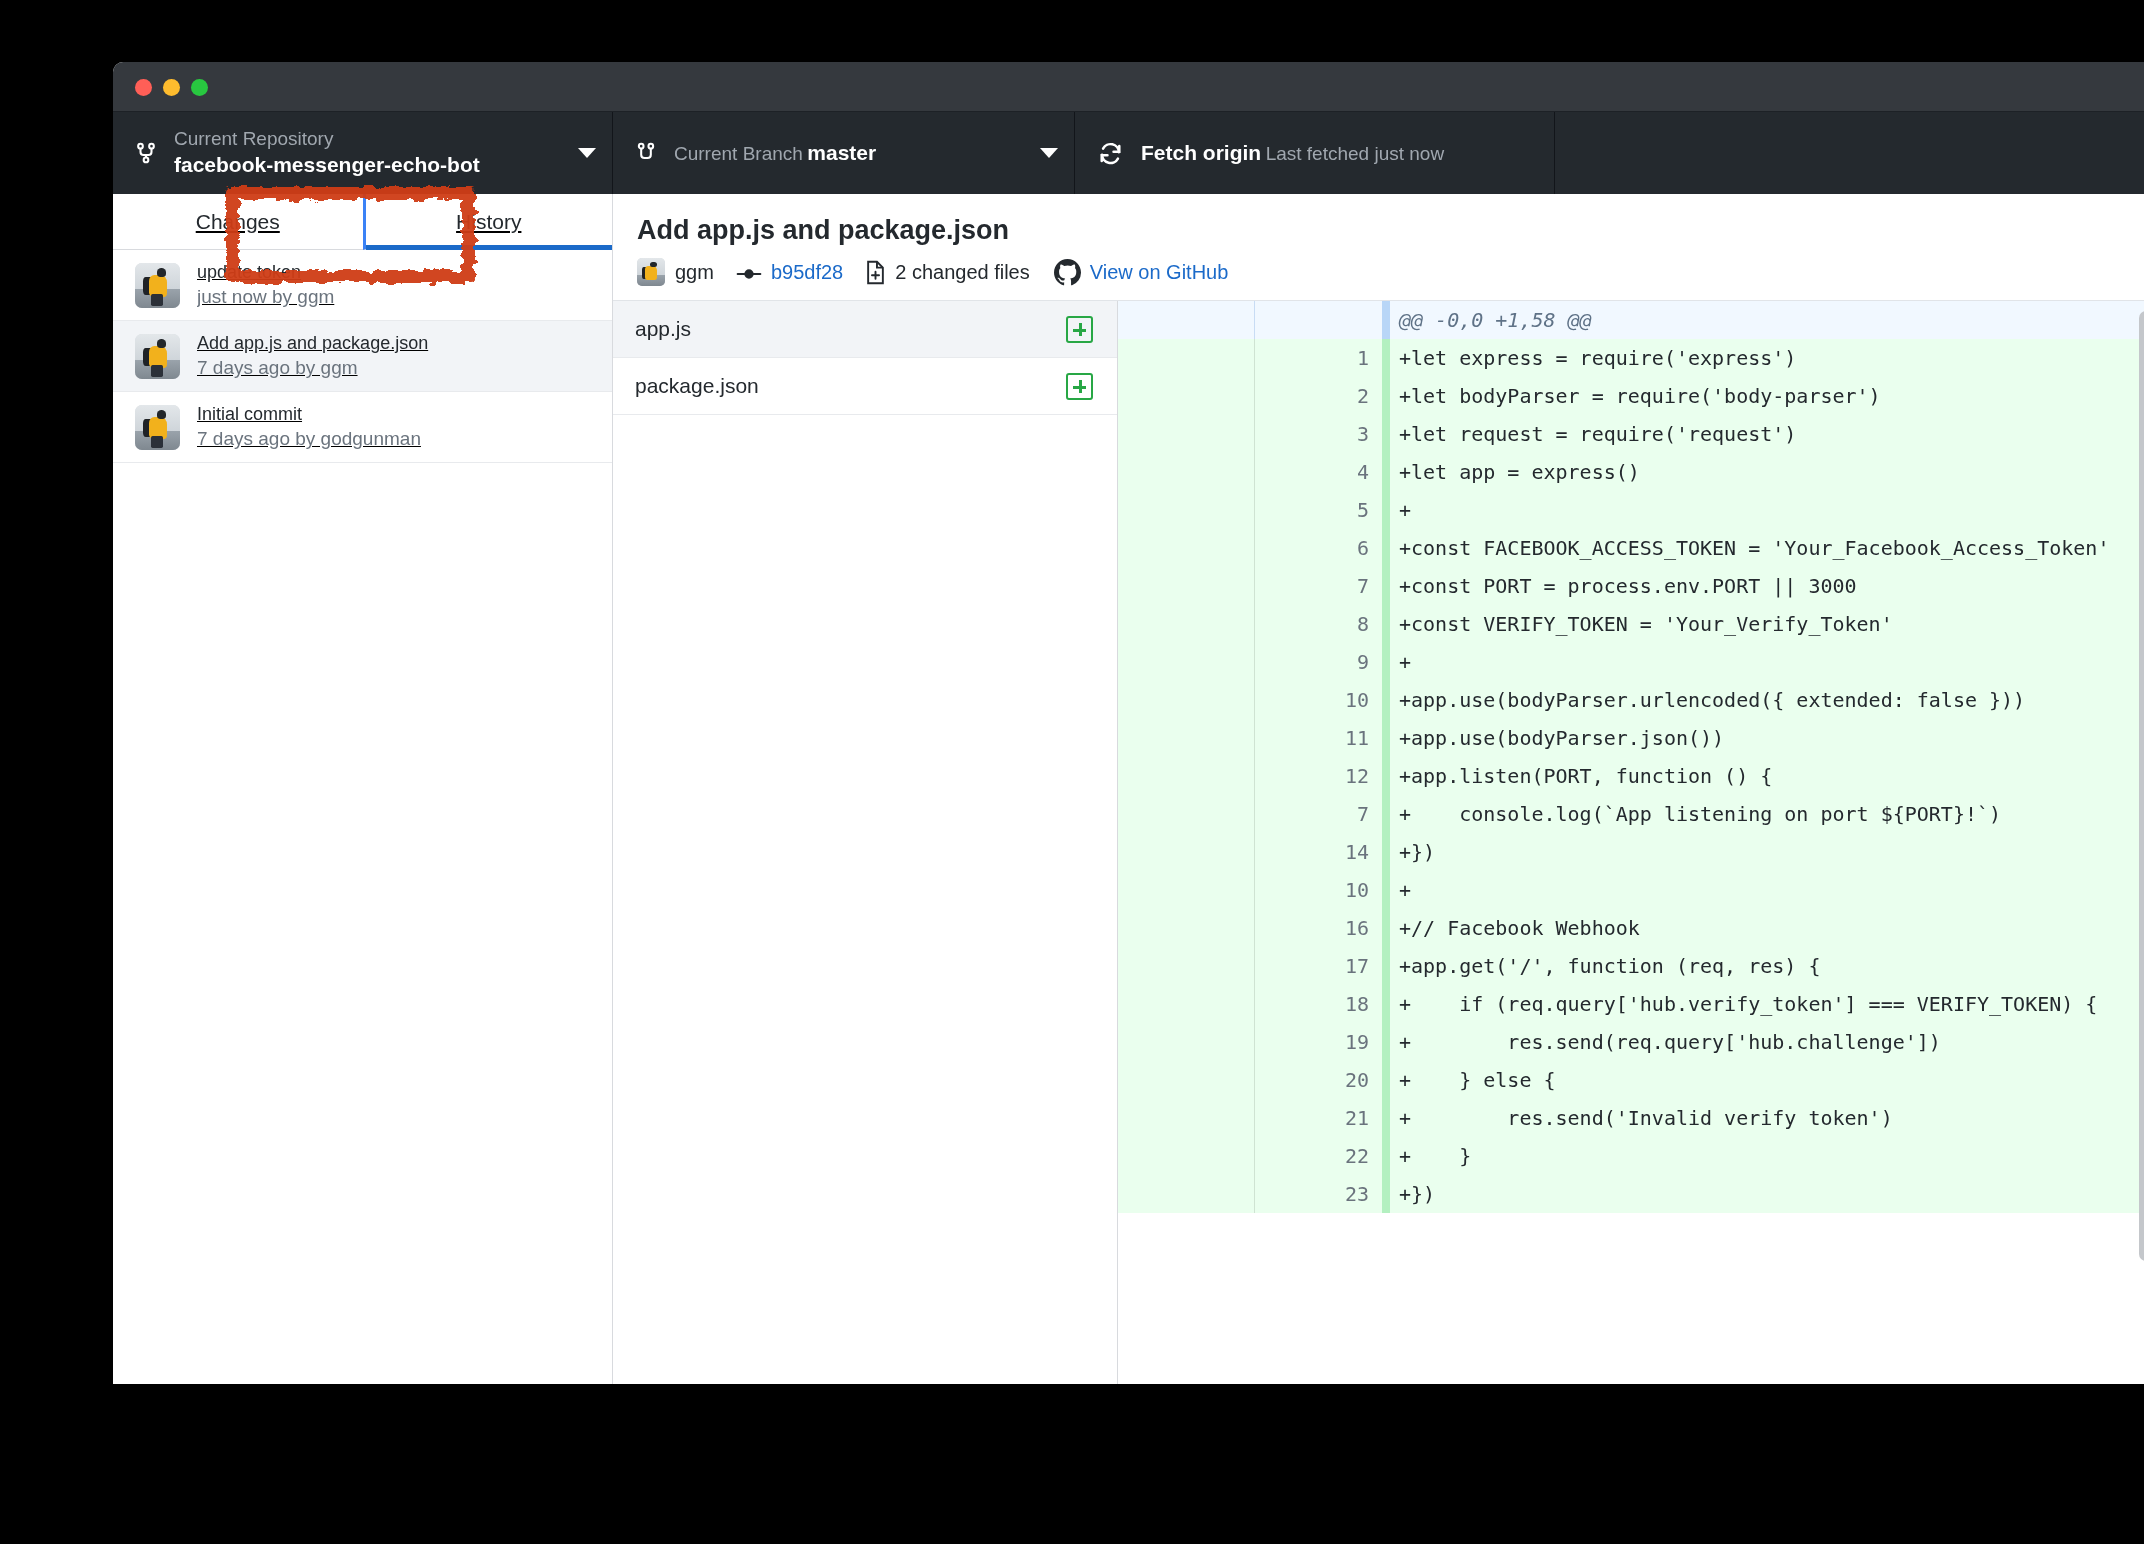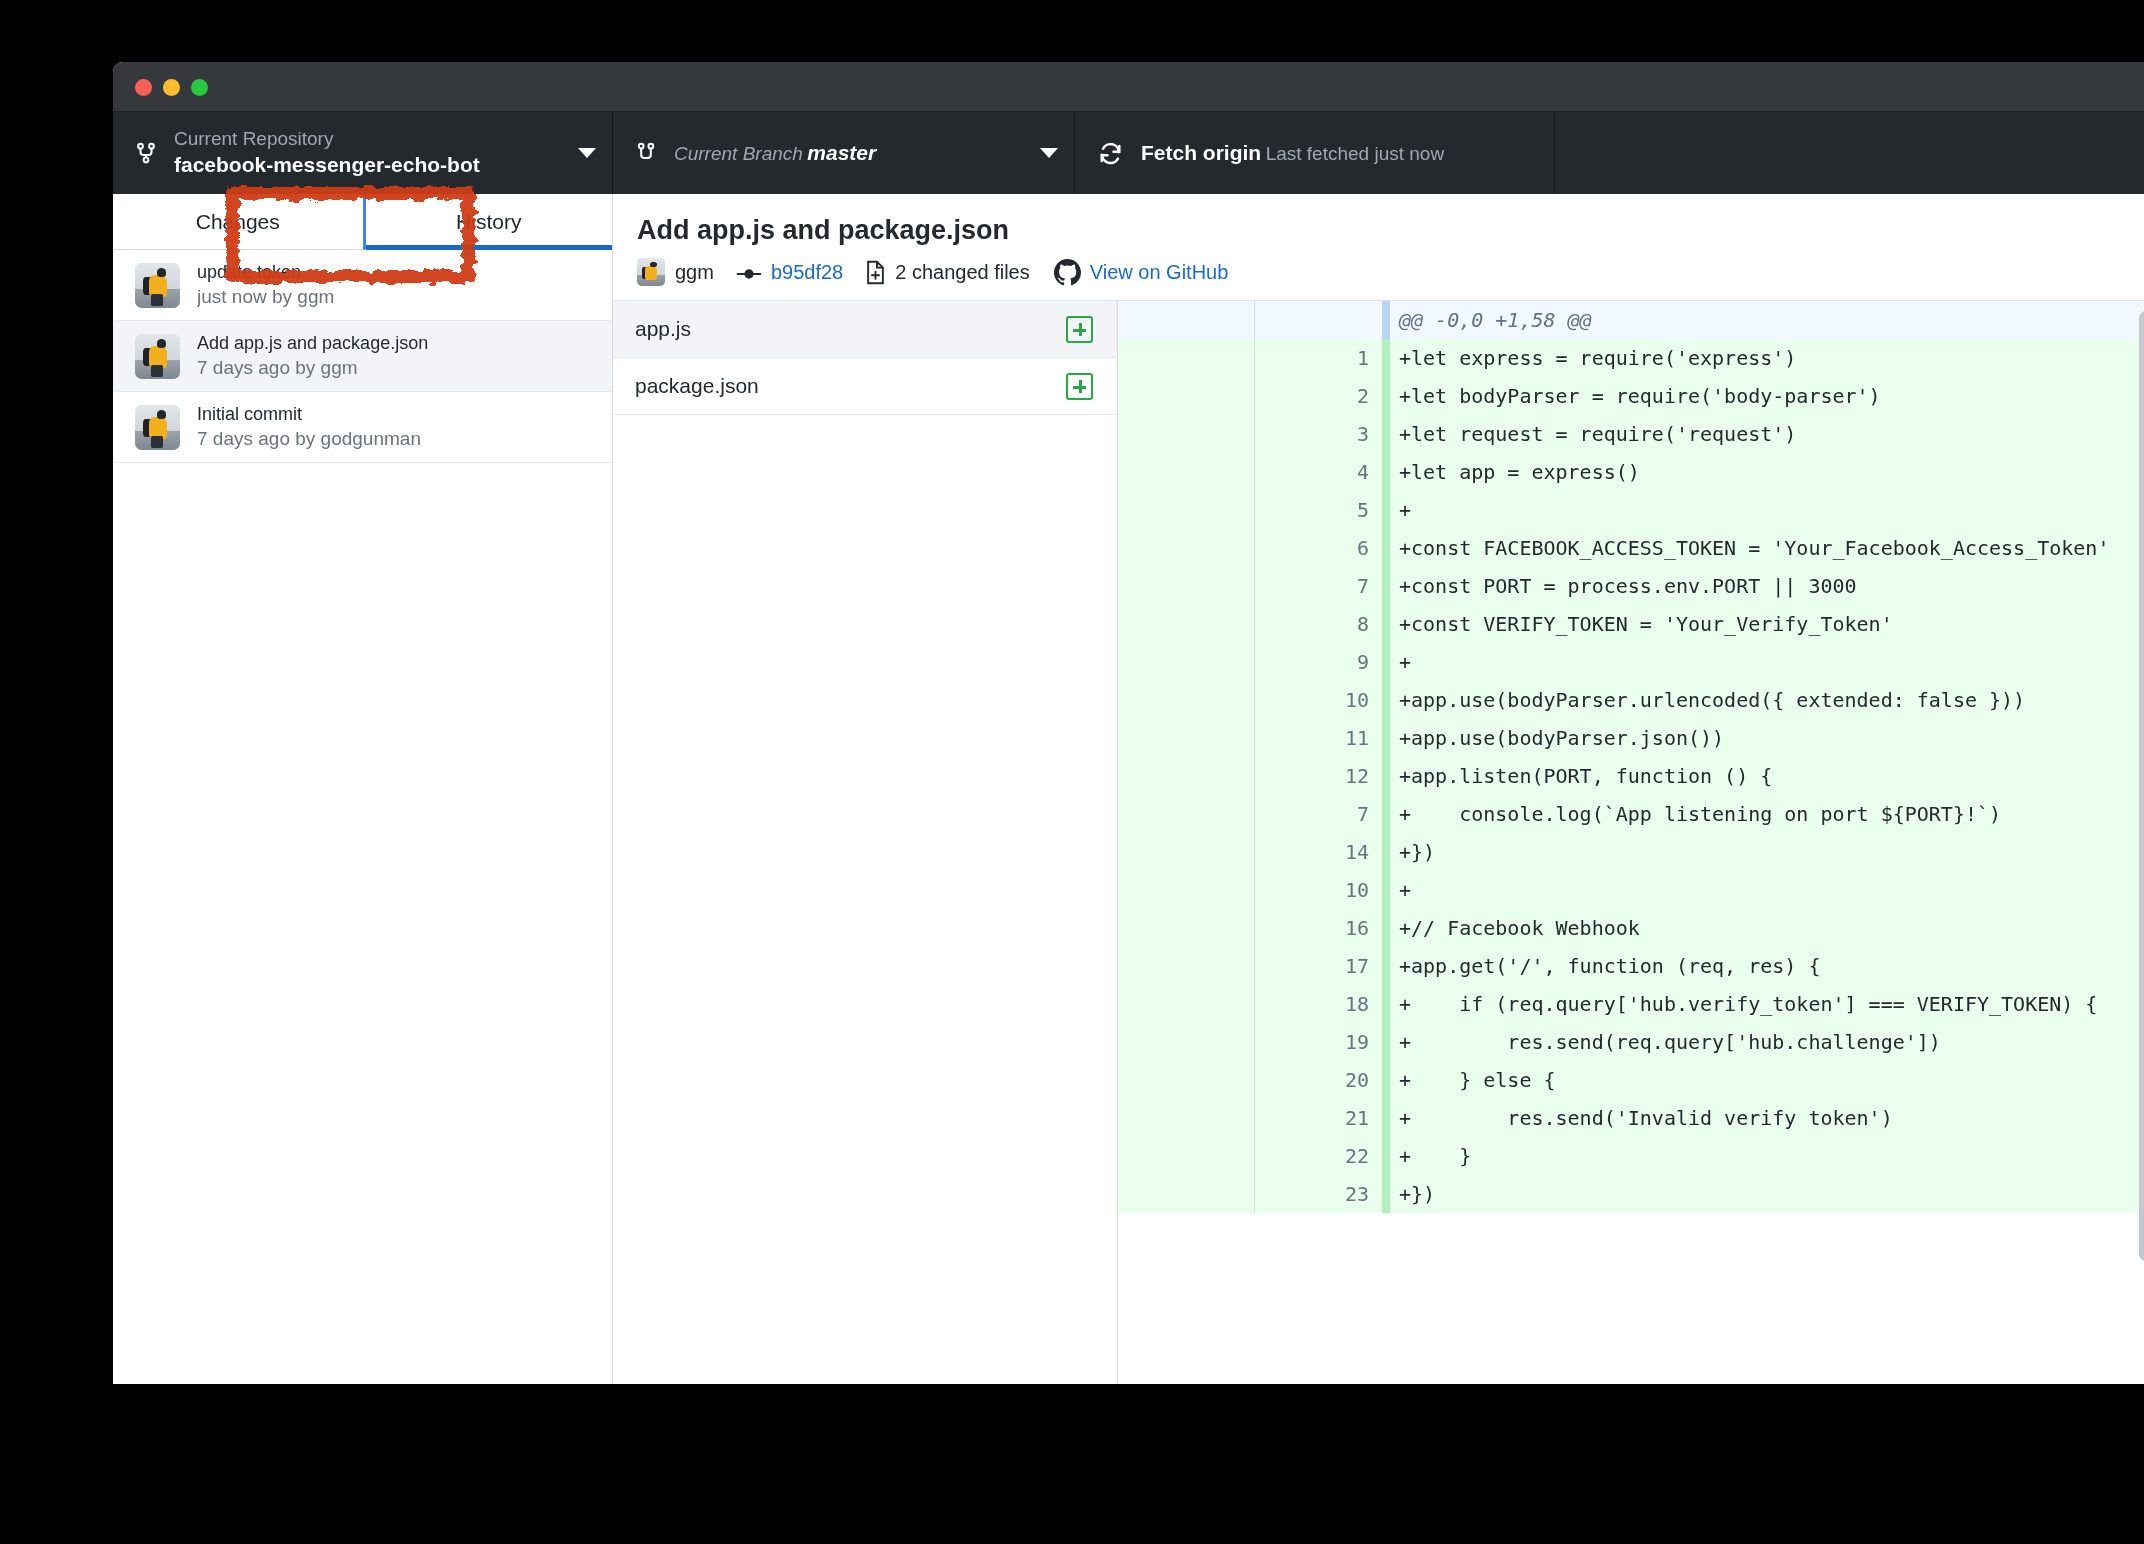--- a/index.html
+++ b/index.html
@@ -46,21 +46,21 @@
   }
   .tb-cell {
     display: flex;
     align-items: center;
     border-right: 1px solid #12151a;
     padding: 0 16px 0 22px;
     position: relative;
     height: 100%;
   }
   .tb-repo { width: 500px; }
-  .tb-branch { width: 462px; font-style: italic; }
+  .tb-branch { width: 462px; }
   .tb-fetch { width: 480px; border-right: 1px solid #12151a; }
   .tb-rest { flex: 1; border-right: none; }
 
   .tb-icon { flex: 0 0 auto; margin-right: 17px; display:flex; align-items:center; justify-content:center; }
   .tb-text { flex: 1 1 auto; min-width: 0; }
   .tb-label {
     font-size: 19px; color: #a0a7af; line-height: 1.25;
     white-space: nowrap; overflow: hidden; text-overflow: ellipsis;
   }
   .tb-value {
@@ -84,20 +84,21 @@
   }
 
   
   .sidebar {
     width: 500px;
     flex: 0 0 500px;
     border-right: 1px solid #d8dade;
     display: flex;
     flex-direction: column;
     background: #fff;
+    text-decoration: underline;
   }
   .tabs { display: flex; height: 56px; flex: 0 0 auto; background: #fff; }
   .tab {
     flex: 1 1 50%;
     display: flex; align-items: center; justify-content: center;
     font-size: 21px; color: #24292e;
     border-bottom: 1px solid #d8dade;
     position: relative;
     background: #fff;
   }

